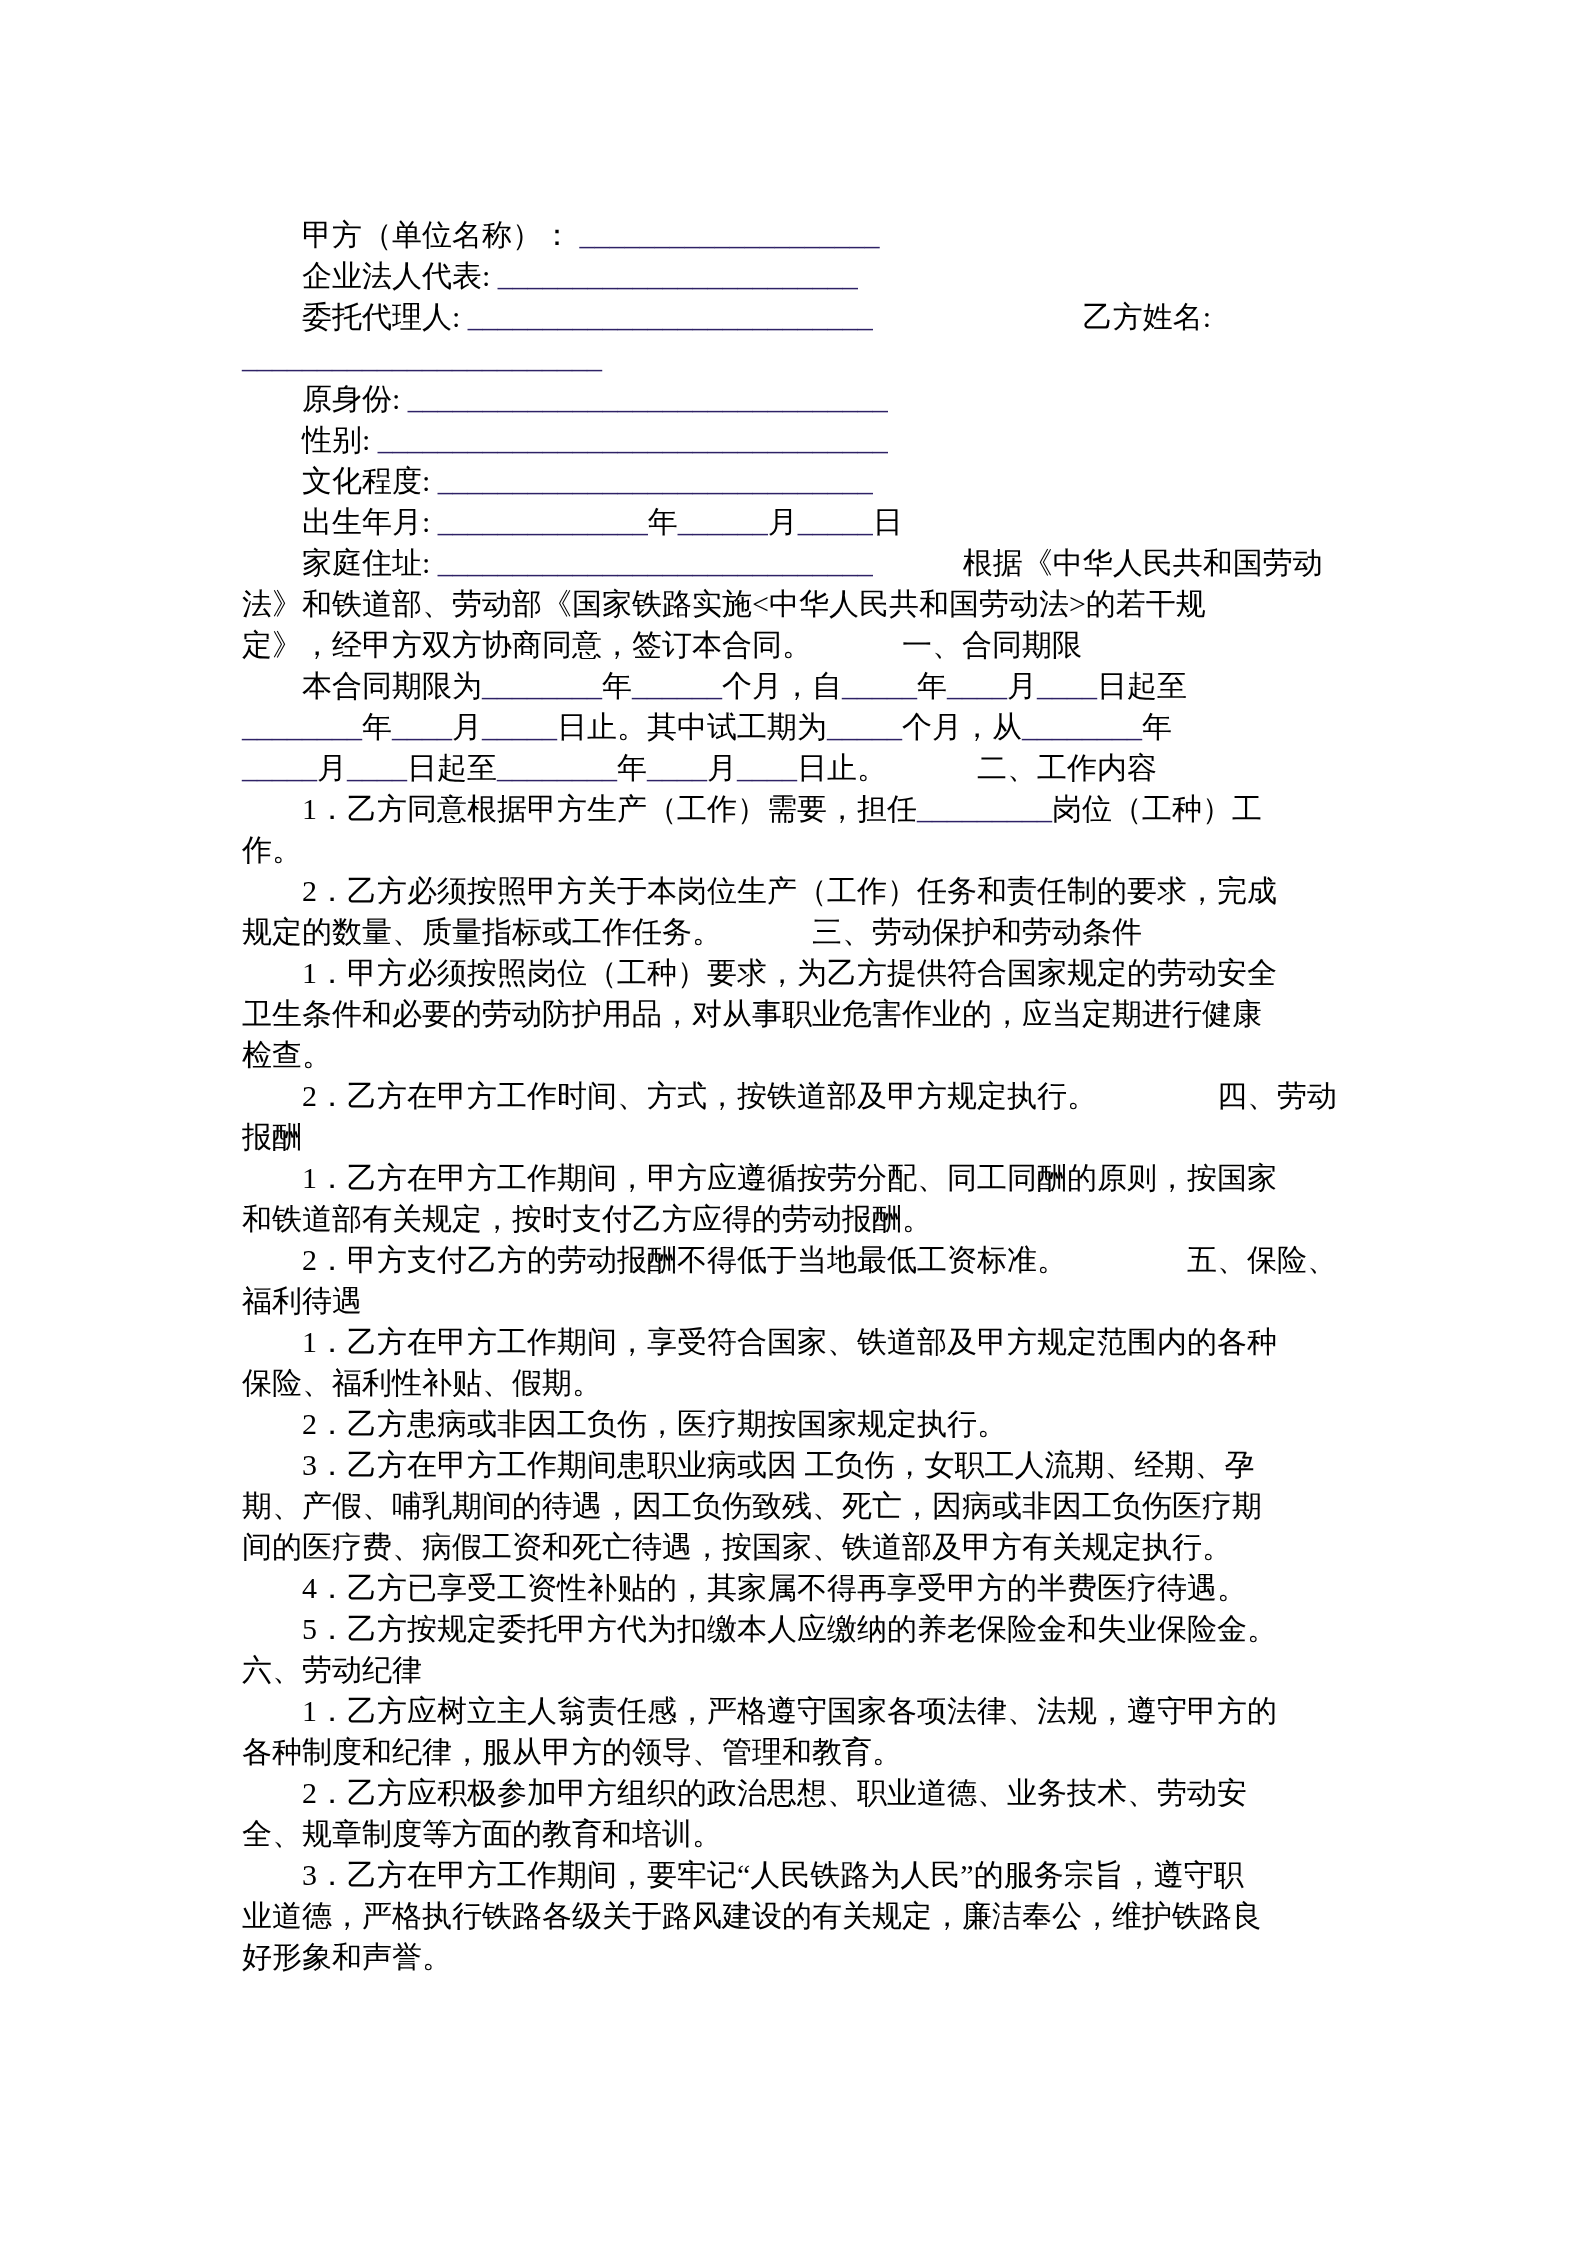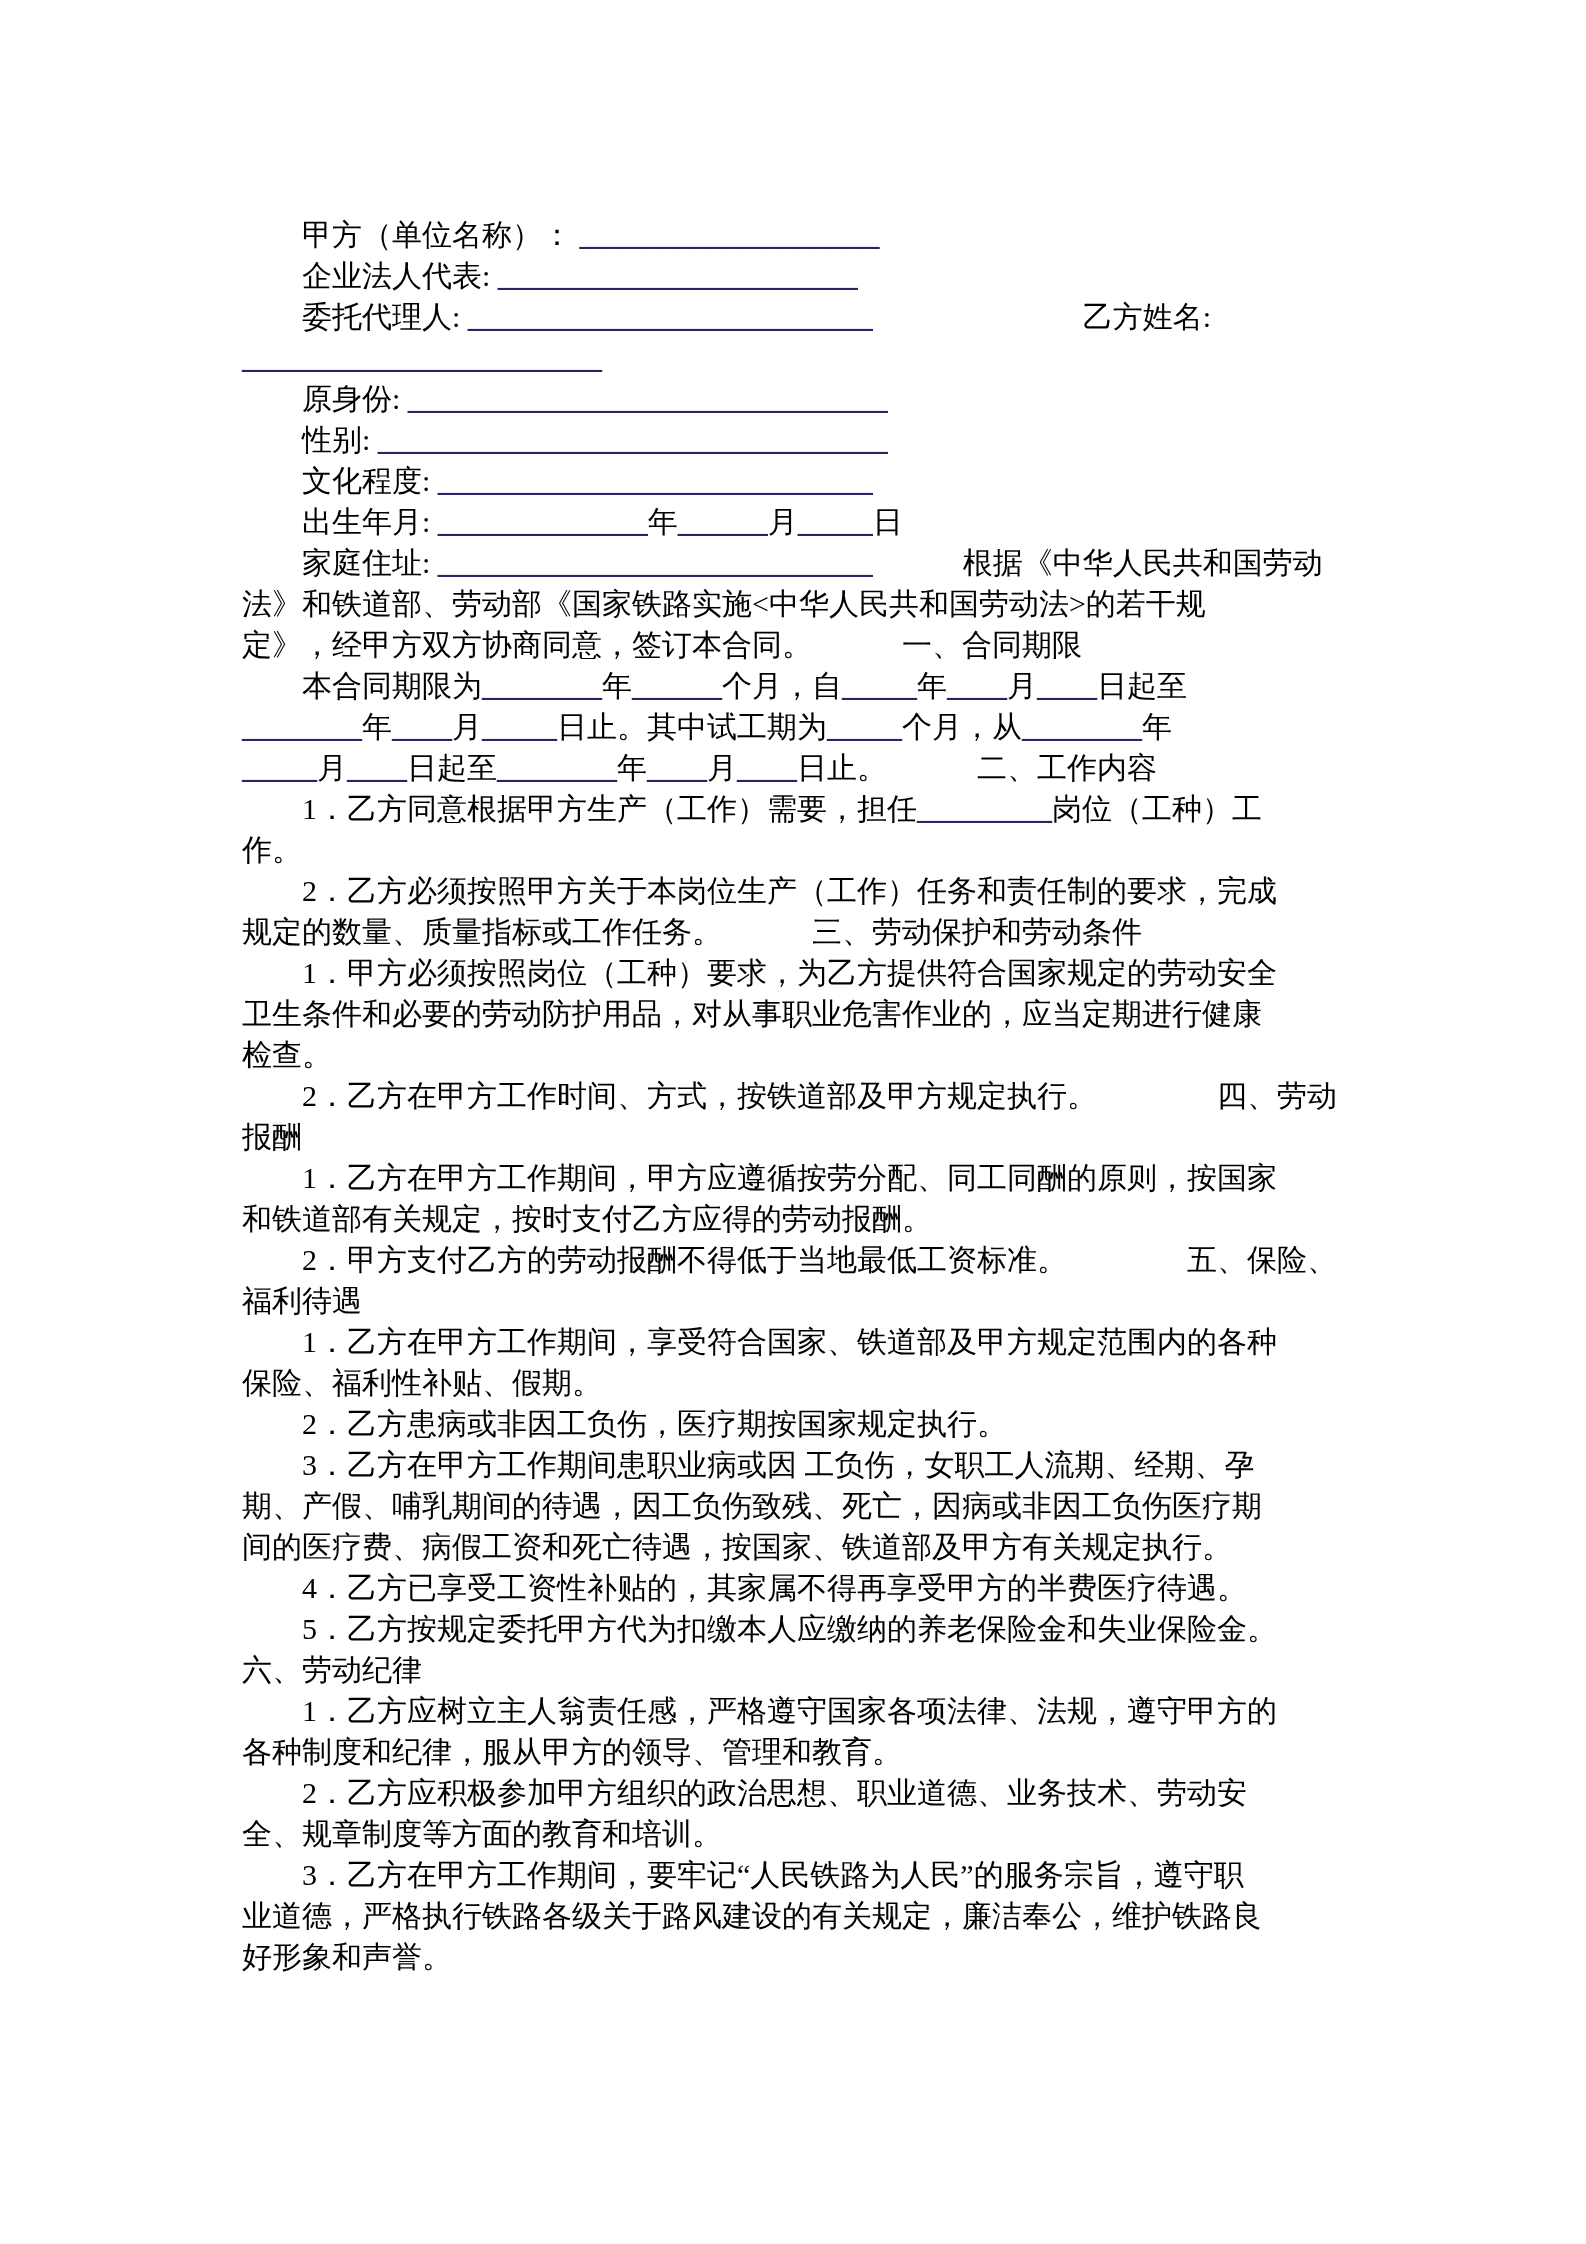--- a/index.html
+++ b/index.html
@@ -30,21 +30,21 @@
     word-break: break-all;
   }
   .line {
     min-height: 41px;
   }
   .line.indent {
     text-indent: 2em;
   }
   .blank {
     color: var(--blank-color, #2e2266);
-    font-weight: bold;
+    font-weight: normal;
     letter-spacing: 0;
   }
 </style>
 </head>
 <body>
 
 <div class="page">
   <div class="doc" id="doc"><div class="line indent">甲方（单位名称）： <span class="blank">____________________</span></div><div class="line indent">企业法人代表: <span class="blank">________________________</span></div><div class="line indent">委托代理人: <span class="blank">___________________________</span>　　　　　　　乙方姓名:</div><div class="line"><span class="blank">________________________</span></div><div class="line indent">原身份: <span class="blank">________________________________</span></div><div class="line indent">性别: <span class="blank">__________________________________</span></div><div class="line indent">文化程度: <span class="blank">_____________________________</span></div><div class="line indent">出生年月: <span class="blank">______________</span>年<span class="blank">______</span>月<span class="blank">_____</span>日</div><div class="line indent">家庭住址: <span class="blank">_____________________________</span>　　　根据《中华人民共和国劳动</div><div class="line">法》和铁道部、劳动部《国家铁路实施&lt;中华人民共和国劳动法&gt;的若干规</div><div class="line">定》，经甲方双方协商同意，签订本合同。　　　一、合同期限</div><div class="line indent">本合同期限为<span class="blank">________</span>年<span class="blank">______</span>个月，自<span class="blank">_____</span>年<span class="blank">____</span>月<span class="blank">____</span>日起至</div><div class="line"><span class="blank">________</span>年<span class="blank">____</span>月<span class="blank">_____</span>日止。其中试工期为<span class="blank">_____</span>个月，从<span class="blank">________</span>年</div><div class="line"><span class="blank">_____</span>月<span class="blank">____</span>日起至<span class="blank">________</span>年<span class="blank">____</span>月<span class="blank">____</span>日止。　　　二、工作内容</div><div class="line indent">1．乙方同意根据甲方生产（工作）需要，担任<span class="blank">_________</span>岗位（工种）工</div><div class="line">作。</div><div class="line indent">2．乙方必须按照甲方关于本岗位生产（工作）任务和责任制的要求，完成</div><div class="line">规定的数量、质量指标或工作任务。　　　三、劳动保护和劳动条件</div><div class="line indent">1．甲方必须按照岗位（工种）要求，为乙方提供符合国家规定的劳动安全</div><div class="line">卫生条件和必要的劳动防护用品，对从事职业危害作业的，应当定期进行健康</div><div class="line">检查。</div><div class="line indent">2．乙方在甲方工作时间、方式，按铁道部及甲方规定执行。　　　　四、劳动</div><div class="line">报酬</div><div class="line indent">1．乙方在甲方工作期间，甲方应遵循按劳分配、同工同酬的原则，按国家</div><div class="line">和铁道部有关规定，按时支付乙方应得的劳动报酬。</div><div class="line indent">2．甲方支付乙方的劳动报酬不得低于当地最低工资标准。　　　　五、保险、</div><div class="line">福利待遇</div><div class="line indent">1．乙方在甲方工作期间，享受符合国家、铁道部及甲方规定范围内的各种</div><div class="line">保险、福利性补贴、假期。</div><div class="line indent">2．乙方患病或非因工负伤，医疗期按国家规定执行。</div><div class="line indent">3．乙方在甲方工作期间患职业病或因 工负伤，女职工人流期、经期、孕</div><div class="line">期、产假、哺乳期间的待遇，因工负伤致残、死亡，因病或非因工负伤医疗期</div><div class="line">间的医疗费、病假工资和死亡待遇，按国家、铁道部及甲方有关规定执行。</div><div class="line indent">4．乙方已享受工资性补贴的，其家属不得再享受甲方的半费医疗待遇。</div><div class="line indent">5．乙方按规定委托甲方代为扣缴本人应缴纳的养老保险金和失业保险金。</div><div class="line">六、劳动纪律</div><div class="line indent">1．乙方应树立主人翁责任感，严格遵守国家各项法律、法规，遵守甲方的</div><div class="line">各种制度和纪律，服从甲方的领导、管理和教育。</div><div class="line indent">2．乙方应积极参加甲方组织的政治思想、职业道德、业务技术、劳动安</div><div class="line">全、规章制度等方面的教育和培训。</div><div class="line indent">3．乙方在甲方工作期间，要牢记“人民铁路为人民”的服务宗旨，遵守职</div><div class="line">业道德，严格执行铁路各级关于路风建设的有关规定，廉洁奉公，维护铁路良</div><div class="line">好形象和声誉。</div></div>
 </div>
 

